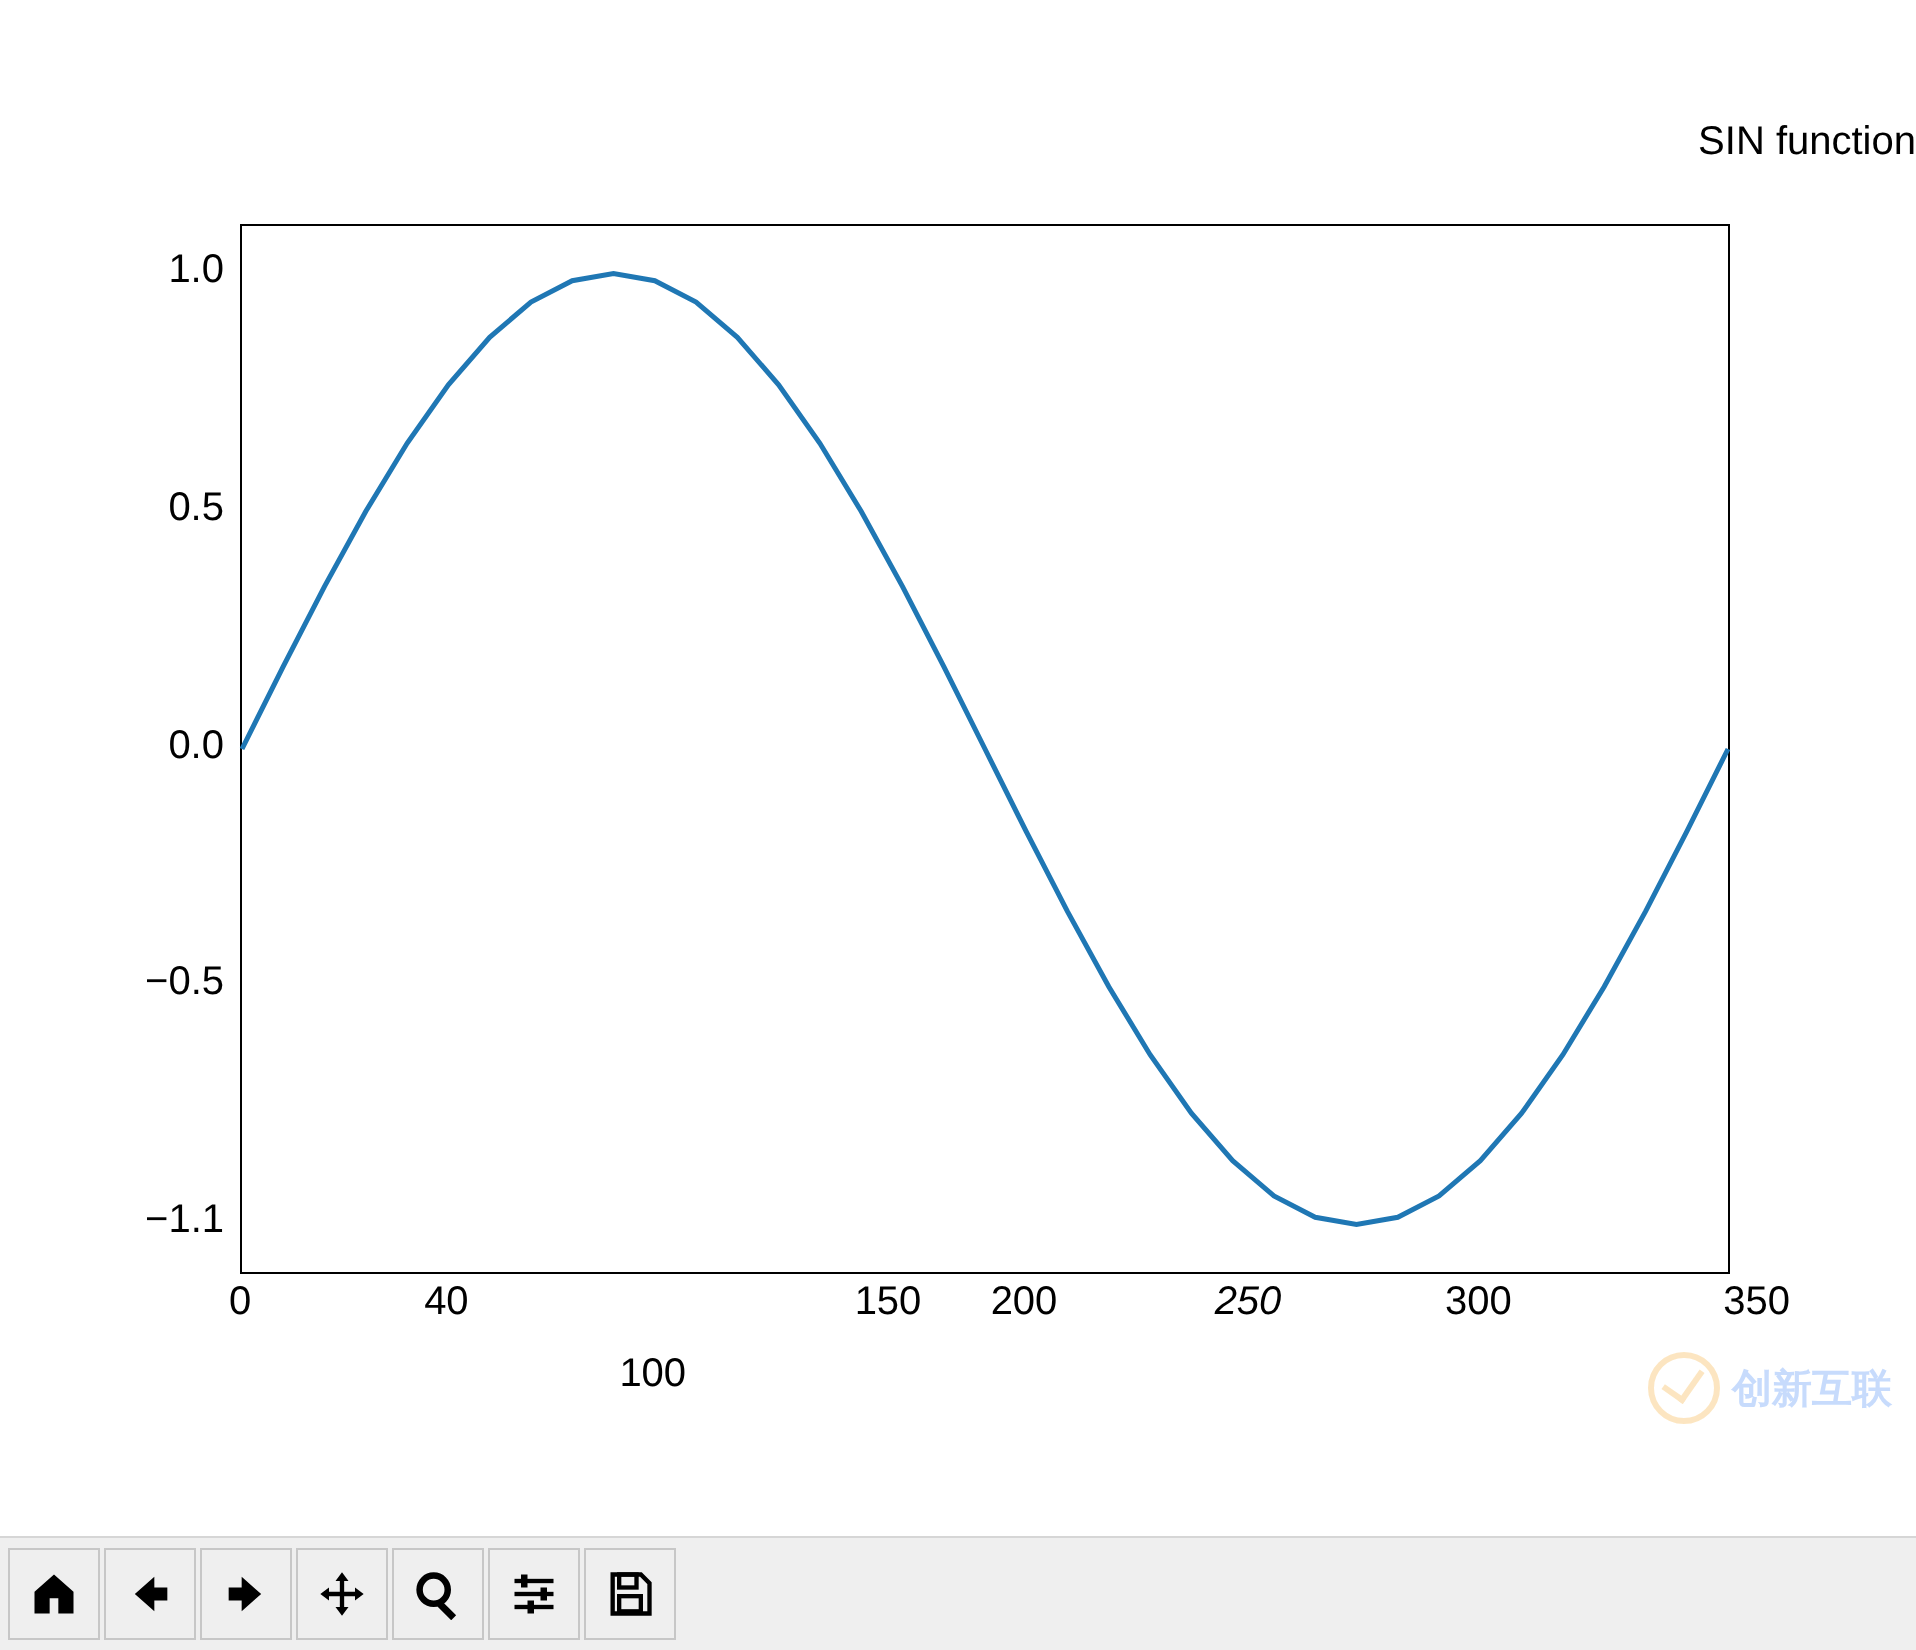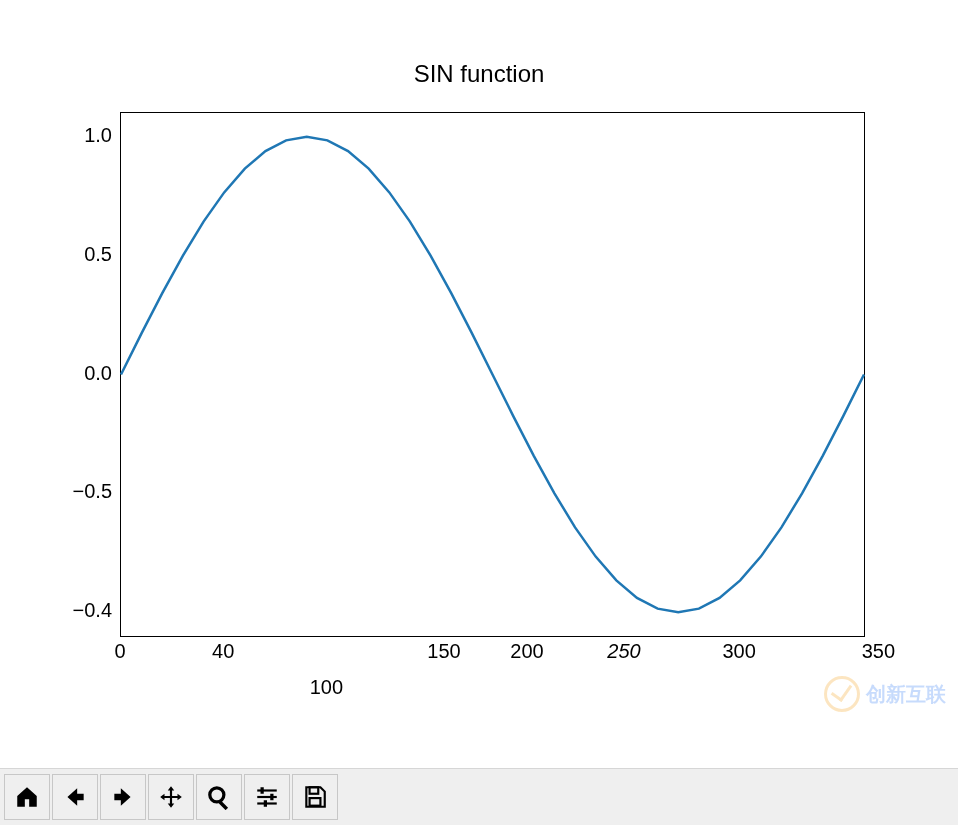--- a/index.html
+++ b/index.html
@@ -7,21 +7,21 @@
   
   .titlebar{height:28px;background:linear-gradient(#f6f6f6,#e8e8e8);border-bottom:1px solid #d0d0d0;display:flex;align-items:center;position:relative;}
   .traffic{display:flex;gap:8px;margin-left:10px;}
   .dot{width:13px;height:13px;border-radius:50%;}
   .dot.red{background:#ff5f57;border:0.5px solid #e24640;}
   .dot.yellow{background:#ffbd2e;border:0.5px solid #e1a42c;}
   .dot.green{background:#28c940;border:0.5px solid #1fab34;}
   .title{position:absolute;left:0;right:0;text-align:center;font-size:15px;color:#3a3a3a;pointer-events:none;}
   
   .figure{flex:1;position:relative;background:#fff;}
-  .chart-title{position:absolute;left:0;right:0;top:60px;text-align:center;font-size:24px;color:#000;}
+  .chart-title{position:absolute;left:0;right:0;top:60px;text-align:right;font-size:20px;color:#000;}
   .axes{position:absolute;left:120px;top:112px;width:745px;height:525px;border:1px solid #000;box-sizing:border-box;}
   .ytick{position:absolute;left:0;width:112px;text-align:right;font-size:20px;color:#000;line-height:0;}
   .ytick span{position:relative;top:-0.05em;}
   .xtick{position:absolute;top:640px;font-size:20px;color:#000;text-align:center;transform:translateX(-50%);}
   
   .toolbar{height:56px;background:#efefef;border-top:1px solid #d6d6d6;display:flex;align-items:center;padding:0 4px;gap:2px;}
   .tbtn{width:44px;height:44px;background:#efefef;border:1px solid #c7c7c7;display:flex;align-items:center;justify-content:center;cursor:pointer;}
   .tbtn svg{width:26px;height:26px;}
   
   .watermark{position:absolute;right:12px;bottom:56px;display:flex;align-items:center;gap:6px;opacity:.28;color:#3b82f6;font-size:20px;font-weight:600;pointer-events:none;}
@@ -35,32 +35,32 @@
 
 
   <div class="figure">
     <div class="chart-title">SIN function</div>
     <div class="axes">
       <svg id="plot-svg" width="743" height="523" style="position:absolute;left:0;top:0;overflow:visible">
           <path d="M0.00 261.50 L20.64 220.14 L41.28 180.20 L61.92 142.64 L82.56 108.64 L103.19 79.40 L123.83 55.63 L144.47 38.04 L165.11 27.34 L185.75 23.77 L206.39 27.34 L227.03 38.04 L247.67 55.63 L268.31 79.40 L288.94 108.64 L309.58 142.64 L330.22 180.20 L350.86 220.14 L371.50 261.50 L392.14 302.86 L412.78 342.80 L433.42 380.36 L454.06 414.36 L474.69 443.60 L495.33 467.37 L515.97 484.96 L536.61 495.66 L557.25 499.23 L577.89 495.66 L598.53 484.96 L619.17 467.37 L639.81 443.60 L660.44 414.36 L681.08 380.36 L701.72 342.80 L722.36 302.86 L743.00 261.50 " fill="none" stroke="#1f77b4" stroke-width="2.5"></path>
         </svg>
     </div>
     <div id="yticks">
-        <div class="ytick" style="top: 611.227px;"><span>−0.4</span></div>
+        <div class="ytick" style="top: 611.227px;"><span>−1.1</span></div>
         <div class="ytick" style="top: 492.364px;"><span>−0.5</span></div>
         <div class="ytick" style="top: 373.5px;"><span>0.0</span></div>
         <div class="ytick" style="top: 254.636px;"><span>0.5</span></div>
         <div class="ytick" style="top: 135.773px;"><span>1.0</span></div>
       </div>
     <div id="xticks">
         <div class="xtick" style="left: 120px;">0</div>
         <div class="xtick" style="left: 223.194px;">40</div>
         <div class="xtick" style="left: 326.389px; margin-top: 36px;">100</div>
         <div class="xtick" style="left: 444px;">150</div>
-        <div class="xtick" style="left: 527px;">200</div>
+        <div class="xtick" style="left: 512px;">200</div>
         <div class="xtick" style="left: 624px; font-style: italic;">250</div>
         <div class="xtick" style="left: 739.167px;">300</div>
         <div class="xtick" style="left: 842.361px; margin-left: 36px;">350</div>
       </div>
 
     <div class="watermark">
       <div class="wm-logo"></div>
       <span>创新互联</span>
     </div>
   </div>

